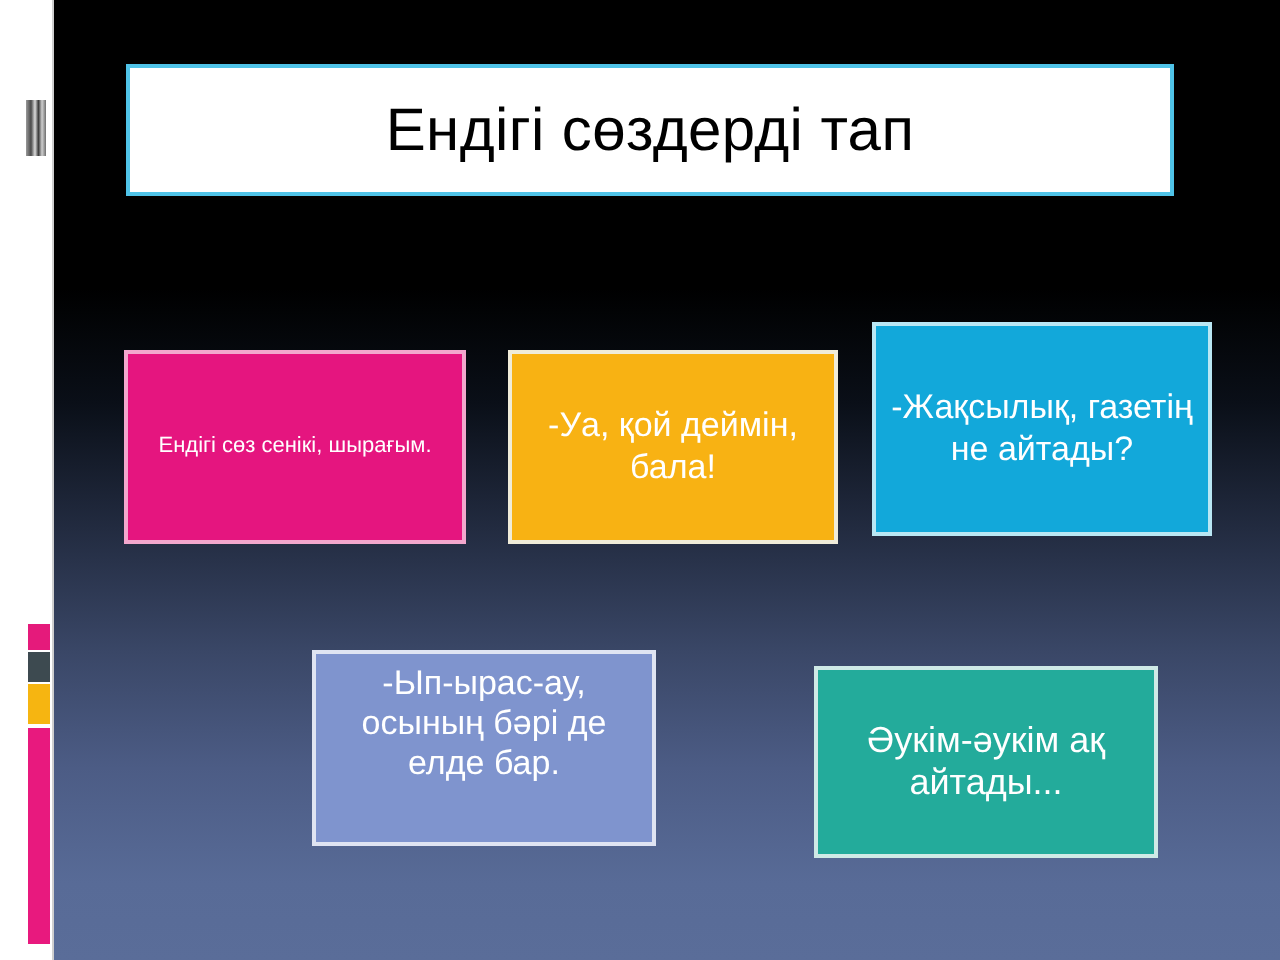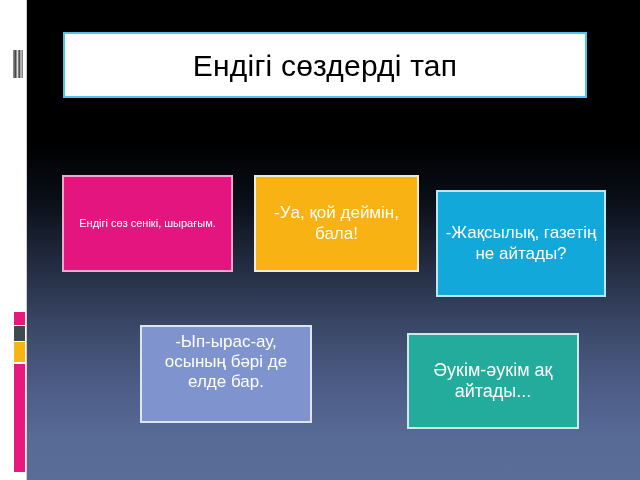--- a/index.html
+++ b/index.html
@@ -118,29 +118,29 @@
   .box-pink .txt { font-size: 11px; }
 
   .box-yellow {
     left: 254px; top: 175px;  width: 165px; height: 97px;
     background: #f8b213;
     border: 2px solid #f0ecd9;
   }
   .box-yellow .txt { font-size: 17px; }
 
   .box-cyan {
-    left: 436px; top: 190px;  width: 170px; height: 107px;
+    left: 436px; top: 161px;  width: 170px; height: 107px;
     background: #12a8da;
     border: 2px solid #b9e7f4;
   }
   .box-cyan .txt { font-size: 17px; }
 
   
   .box-periwinkle {
-    left: 140px; top: 325px; width: 172px; height: 98px;
+    left: 156px; top: 325px; width: 172px; height: 98px;
     background: #7f94ce;
     border: 2px solid #dfe4f2;
     align-items: flex-start;
   }
   .box-periwinkle .txt {
     font-size: 17px;
     padding-top: 5px;
   }
 
   .box-teal {

